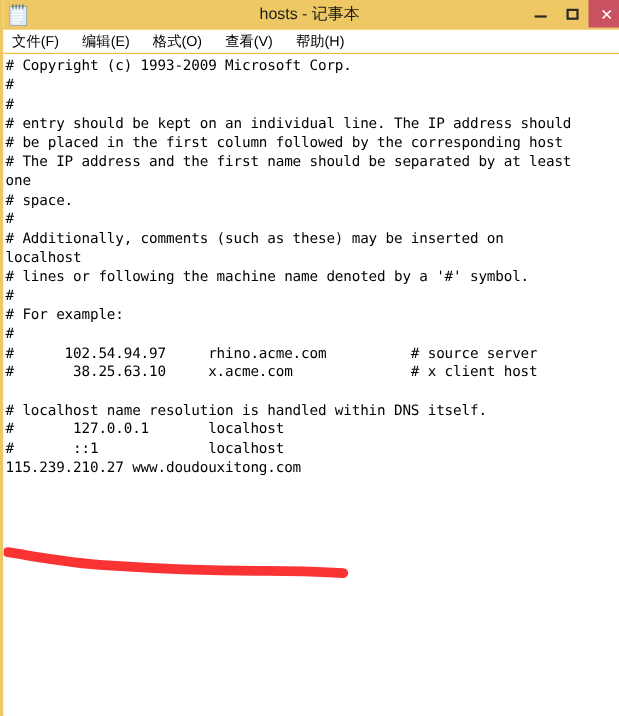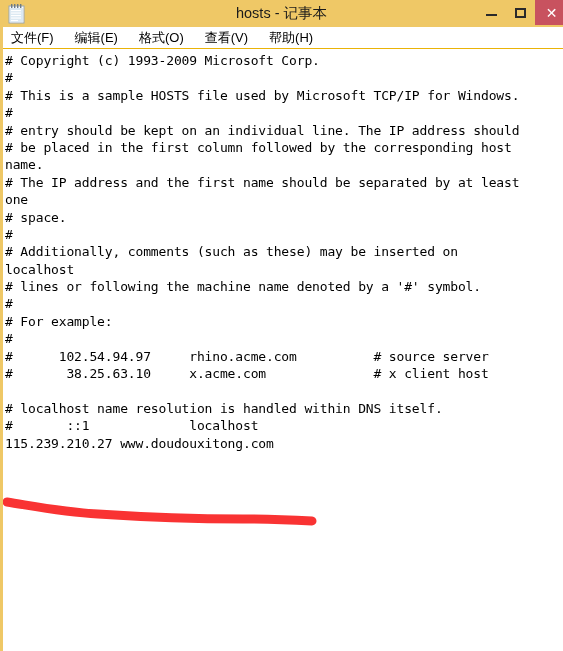--- a/index.html
+++ b/index.html
@@ -192,39 +192,38 @@
     <div class="menu-item">编辑(E)</div>
     <div class="menu-item">格式(O)</div>
     <div class="menu-item">查看(V)</div>
     <div class="menu-item">帮助(H)</div>
   </div>
 
   <div class="textarea">
     <div id="doc-lines">
         <div class="doc-line"># Copyright (c) 1993-2009 Microsoft Corp.</div>
         <div class="doc-line">#</div>
-        <div class="doc-line"># This is a sample HOSTS file used by Microsoft TCP/IP for Windows.</div>
         <div class="doc-line">#</div>
         <div class="doc-line"># entry should be kept on an individual line. The IP address should</div>
         <div class="doc-line"># be placed in the first column followed by the corresponding host</div>
-        <div class="doc-line">name.</div>
         <div class="doc-line"># The IP address and the first name should be separated by at least</div>
         <div class="doc-line">one</div>
         <div class="doc-line"># space.</div>
         <div class="doc-line">#</div>
         <div class="doc-line"># Additionally, comments (such as these) may be inserted on</div>
         <div class="doc-line">localhost</div>
         <div class="doc-line"># lines or following the machine name denoted by a '#' symbol.</div>
         <div class="doc-line">#</div>
         <div class="doc-line"># For example:</div>
         <div class="doc-line">#</div>
         <div class="doc-line">#      102.54.94.97     rhino.acme.com          # source server</div>
         <div class="doc-line">#       38.25.63.10     x.acme.com              # x client host</div>
         <div class="doc-line"></div>
         <div class="doc-line"># localhost name resolution is handled within DNS itself.</div>
+        <div class="doc-line">#       127.0.0.1       localhost</div>
         <div class="doc-line">#       ::1             localhost</div>
         <div class="doc-line">115.239.210.27 www.doudouxitong.com</div>
       </div>
 
     <svg class="annotation" viewBox="0 0 330 40">
       <path d="M4,9 C30,13 60,19 95,21 C140,24 190,26 240,26 C265,26 290,27 309,28" fill="none" stroke="#f93333" stroke-width="9" stroke-linecap="round" stroke-linejoin="round"></path>
     </svg>
   </div>
 
 </div>

